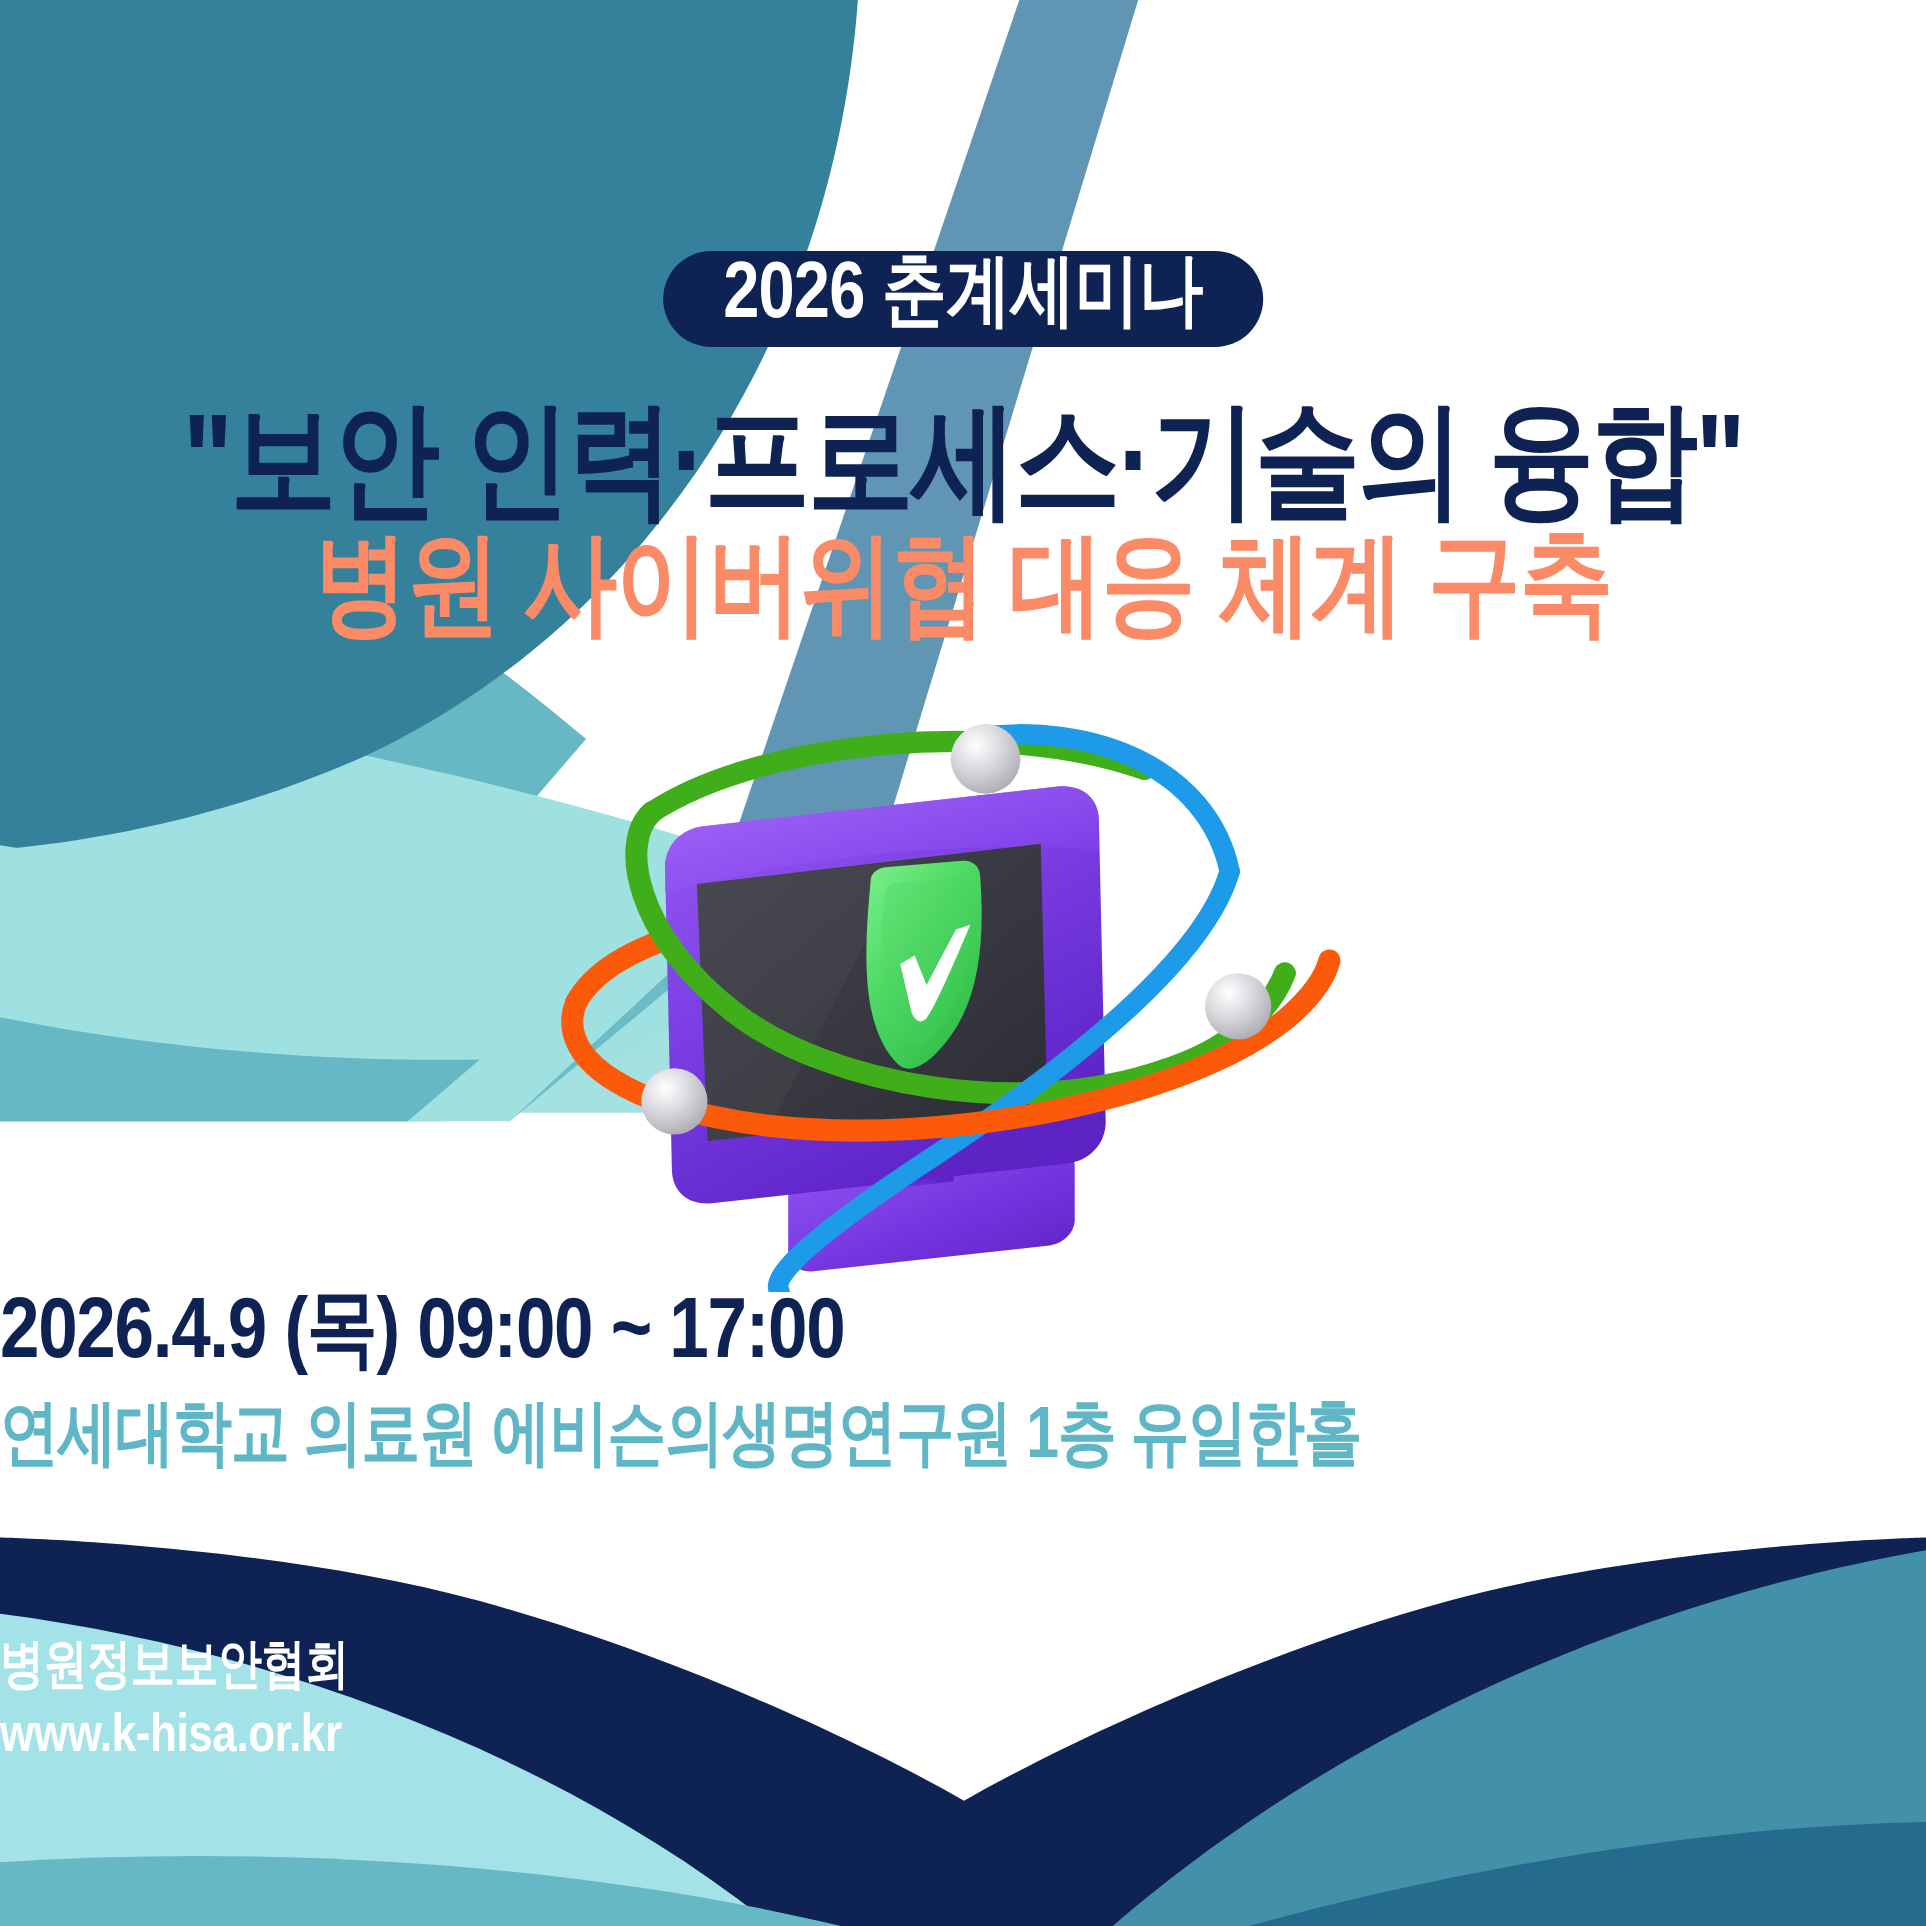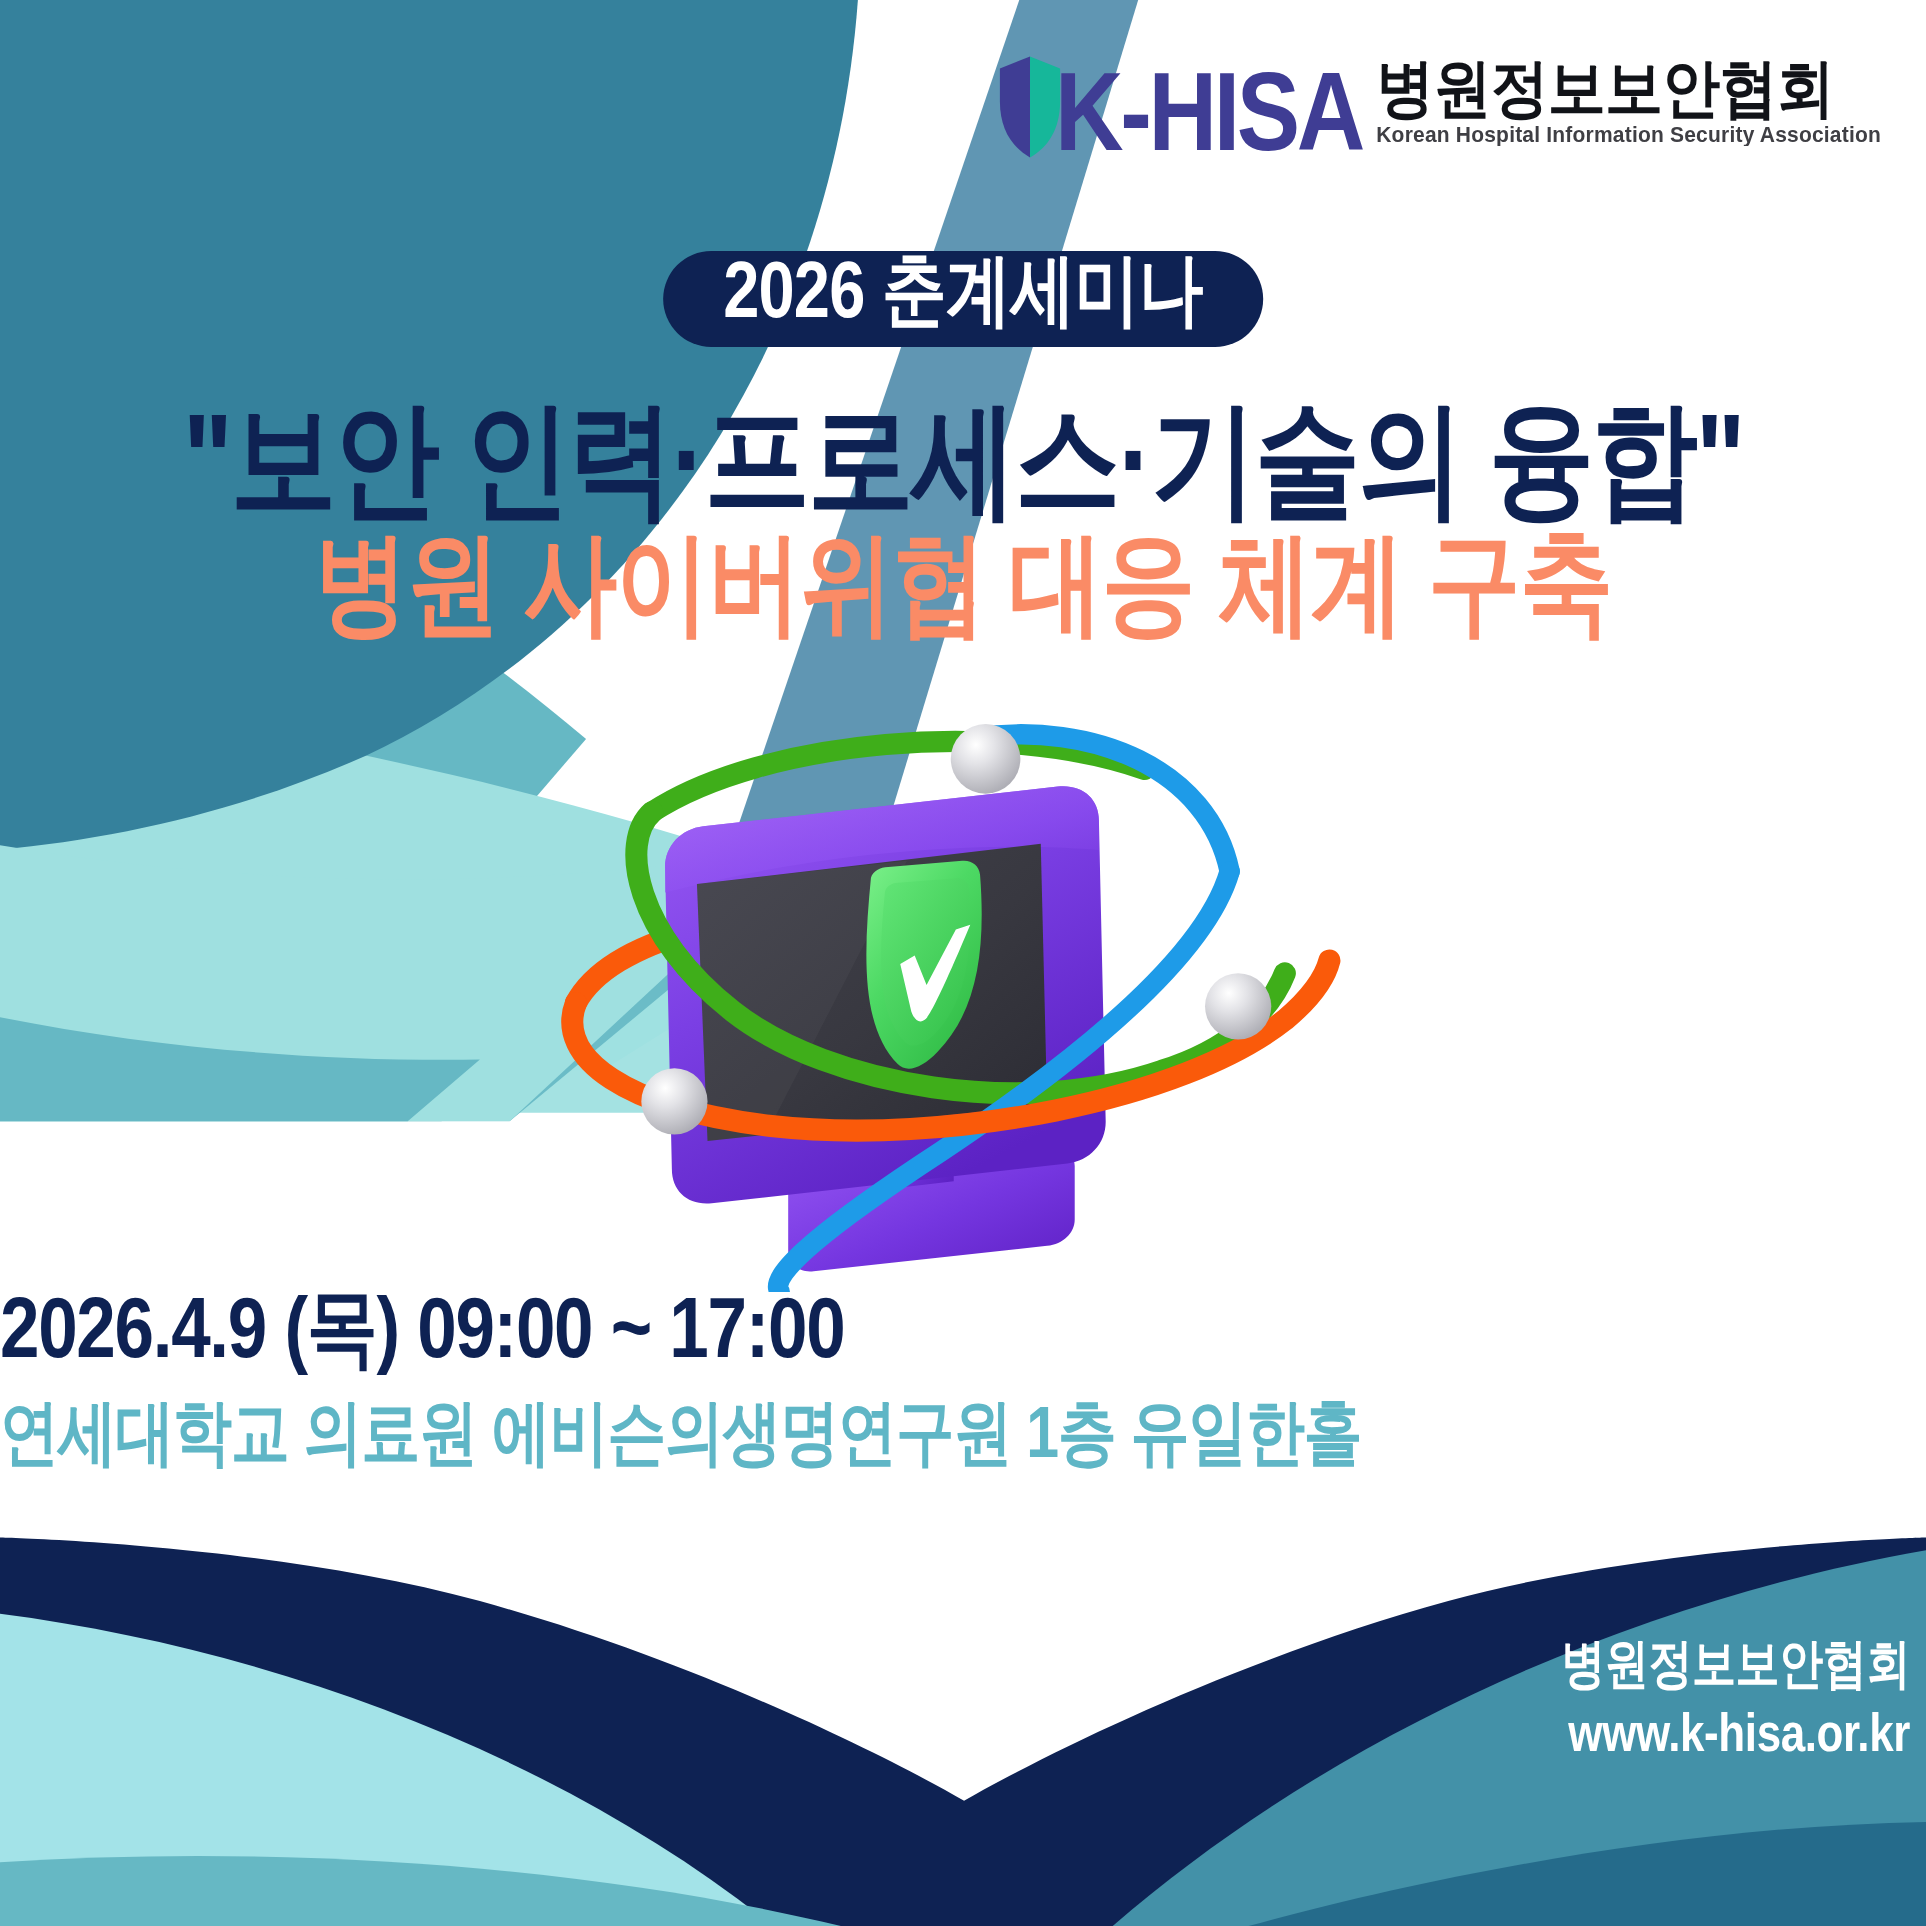--- a/index.html
+++ b/index.html
@@ -119,21 +119,21 @@
     letter-spacing:-1.3px; line-height:1.0;
     margin-top:41px;
     transform:scaleY(1.22); transform-origin:center top;
     white-space:nowrap;
   }
 
   
   #footer-block {
     position:absolute; z-index:30;
     left:0; right:16px; top:1637px;
-    text-align:right;
+    text-align:left;
   }
   #footer-org {
     color:#ffffff; font-size:44px; font-weight:bold;
     letter-spacing:-0.4px; line-height:1.0;
     transform:scaleY(1.22); transform-origin:center top;
   }
   #footer-url {
     color:#ffffff; font-size:44px; font-weight:bold;
     letter-spacing:-0.4px; line-height:1.0; margin-top:25px;
     transform:scaleY(1.22); transform-origin:center top;
@@ -160,33 +160,20 @@
 
     <path fill="#0E2253" d="M0,3620 C0,3620 640,3635 1130,3770 C1620,3905 2060,4120 2270,4240
              C2480,4120 2920,3905 3410,3770 C3900,3635 4535,3620 4535,3620
              L4535,4535 L0,4535 Z"></path>
     <path fill="#A3E3E8" d="M0,3800 C620,3880 1300,4120 1820,4535 L0,4535 Z"></path>
     <path fill="#66B8C4" d="M0,4385 C700,4340 1420,4400 1980,4535 L0,4535 Z"></path>
     <path fill="#4391A8" d="M4535,3650 C3900,3760 3180,4050 2620,4535 L4535,4535 Z"></path>
     <path fill="#256B8B" d="M4535,4290 C3960,4300 3360,4420 2940,4535 L4535,4535 Z"></path>
   </svg>
 
-  <div id="logo-block">
-    <svg id="logo-shield" viewBox="0 0 150 250">
-      <path d="M75,6 L146,34 L146,112 C146,176 118,220 75,244 Z" fill="#16B79A"></path>
-      <path d="M75,6 L4,34 L4,112 C4,176 32,220 75,244 Z" fill="#3F3D94"></path>
-    </svg>
-    <div id="logo-wordmark">
-      <div class="logo-khisa">K-HISA</div>
-      <div id="logo-right">
-        <div class="logo-kr">병원정보보안협회</div>
-        <div class="logo-en">Korean Hospital Information Security Association</div>
-      </div>
-    </div>
-  </div>
 
   <div id="badge">
     <span id="badge-text">2026 춘계세미나</span>
   </div>
 
   <div id="headline-block">
     <div id="title-main">"보안 인력·프로세스·기술의 융합"</div>
     <div id="title-sub">병원 사이버위협 대응 체계 구축</div>
   </div>
 

